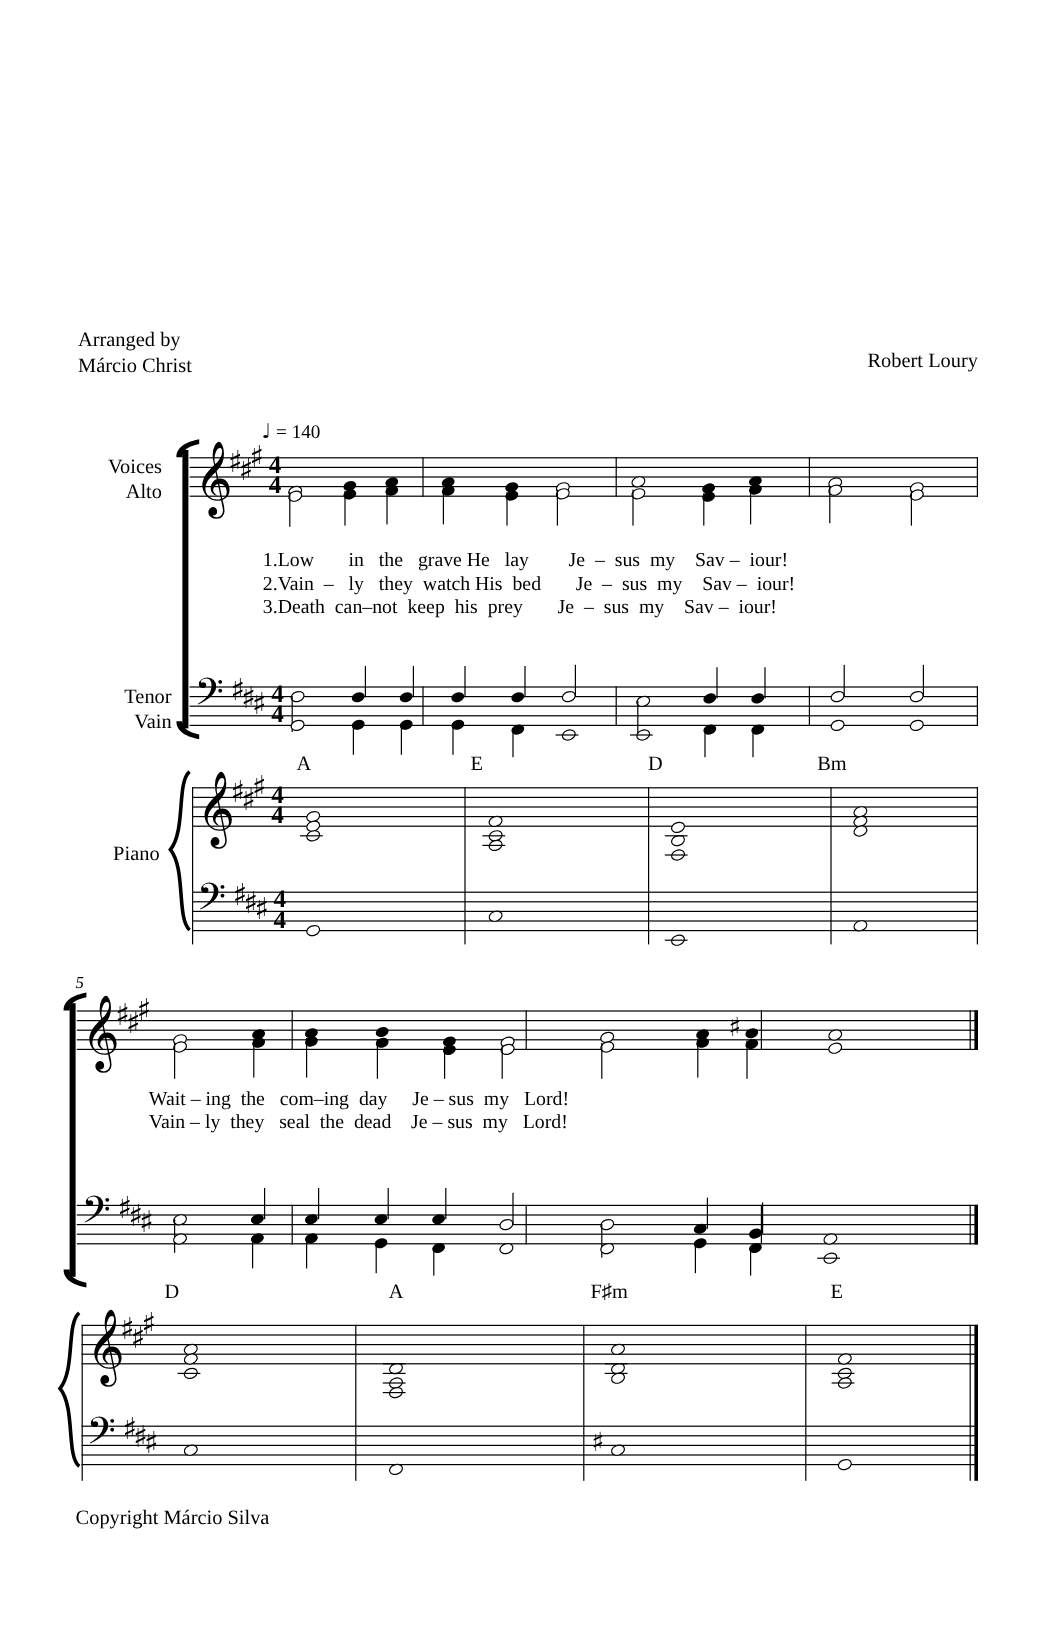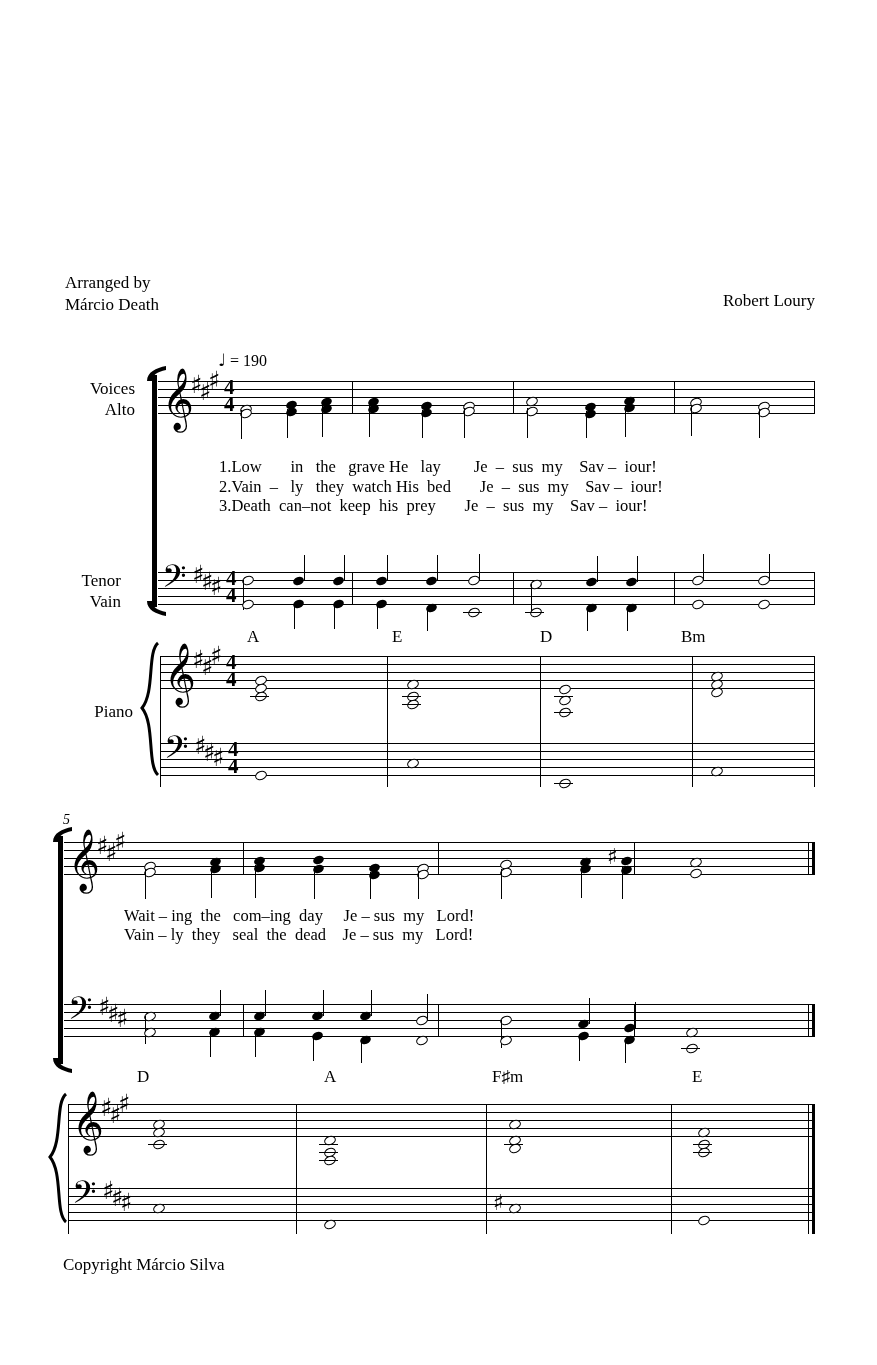--- a/index.html
+++ b/index.html
@@ -59,30 +59,30 @@
 </style>
 </head>
 <body>
 
 <div class="page">
 
 
 
   <div class="arr">
     <div>Arranged by</div>
-    <div>Márcio Death</div>
+    <div>Márcio Christ</div>
   </div>
 
   <div class="composer">Robert Loury</div>
 
   <div class="copyright">Copyright Márcio Silva</div>
 
   <div class="tempo" style="left:218px;top:350px;">
     <span style="font-family:'DejaVu Sans',sans-serif;font-size:17px;">♩</span>
-    <span>= 190</span>
+    <span>= 140</span>
   </div>
 
   <div class="brk" style="left:152px;top:375px;width:5px;height:232px;"></div>
   <div class="gly" style="left:146px;top:366px;">
     <svg width="22" height="16" viewBox="0 0 22 16">
         <path d="M1 15 C1 6 10 2 20 0 L20 4 C11 6 6 9 6 15 Z" fill="#000"></path>
       </svg>
   </div>
   <div class="gly" style="left:146px;top:600px;">
     <svg width="22" height="16" viewBox="0 0 22 16">
@@ -156,21 +156,21 @@
     <div class="stem" style="left:533px;top:24px;height:31px;"></div>
     <div class="nh open" style="left:600px;top:21px;"></div>
     <div class="nh open" style="left:600px;top:27px;"></div>
     <div class="stem" style="left:601px;top:28px;height:29px;"></div>
   </div>
 
   <div class="lyr" style="left:219px;top:457px;">1.Low       in   the   grave He   lay        Je  –  sus  my    Sav –  iour!</div>
   <div class="lyr" style="left:219px;top:477px;">2.Vain  –   ly   they  watch His  bed       Je  –  sus  my    Sav –  iour!</div>
   <div class="lyr" style="left:219px;top:496px;">3.Death  can–not  keep  his  prey       Je  –  sus  my    Sav –  iour!</div>
 
-  <div class="lbl" style="left:36px;top:570px;width:85px;">
+  <div class="lbl" style="left:58px;top:570px;width:85px;">
     <div>Tenor</div>
     <div>Vain</div>
   </div>
 
   <div class="staff" style="left:158px;top:572px;width:657px;height:33px;">
     <div class="ln l0"></div>
       <div class="ln l1"></div>
       <div class="ln l2"></div>
       <div class="ln l3"></div>
       <div class="ln l4"></div>

